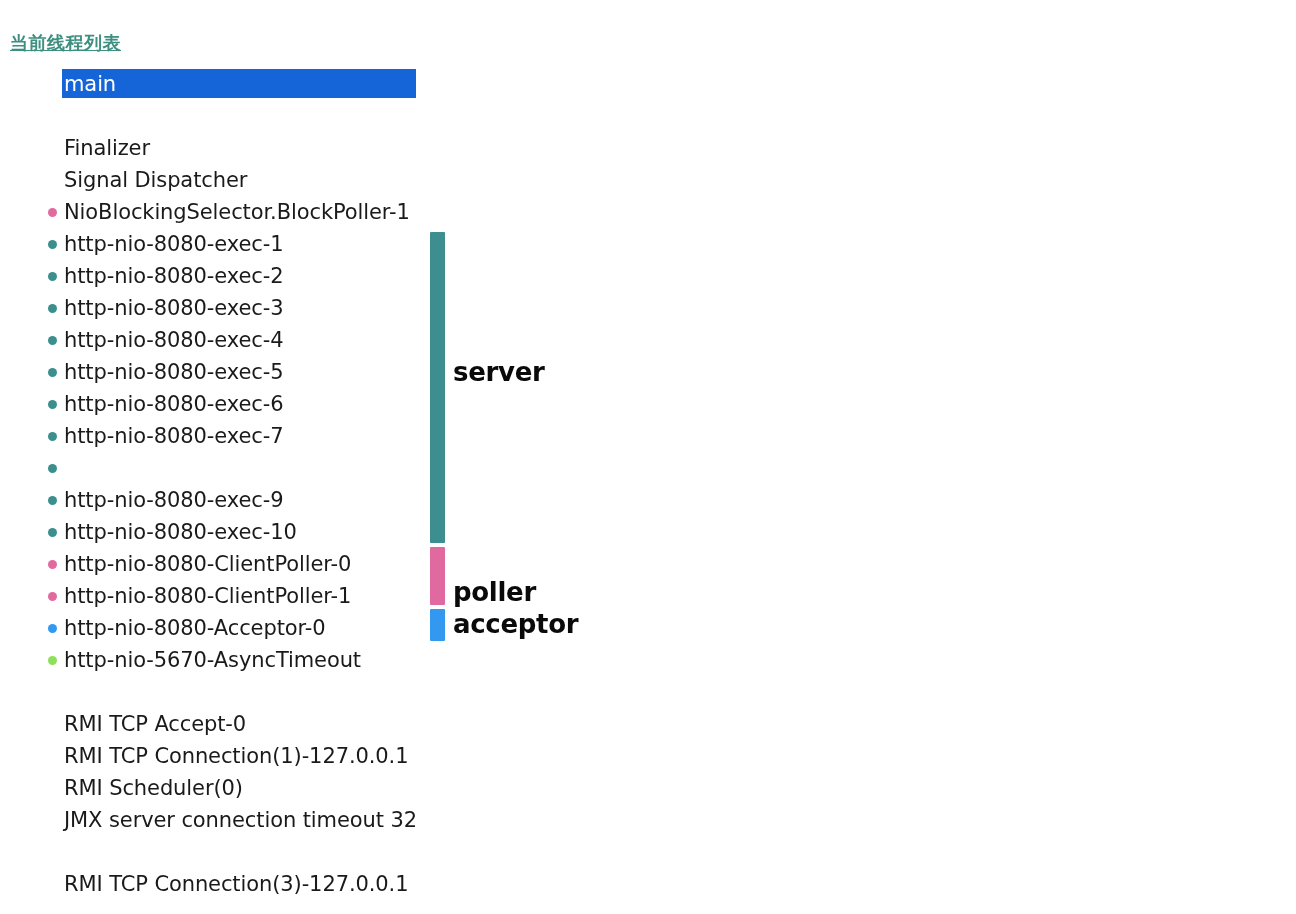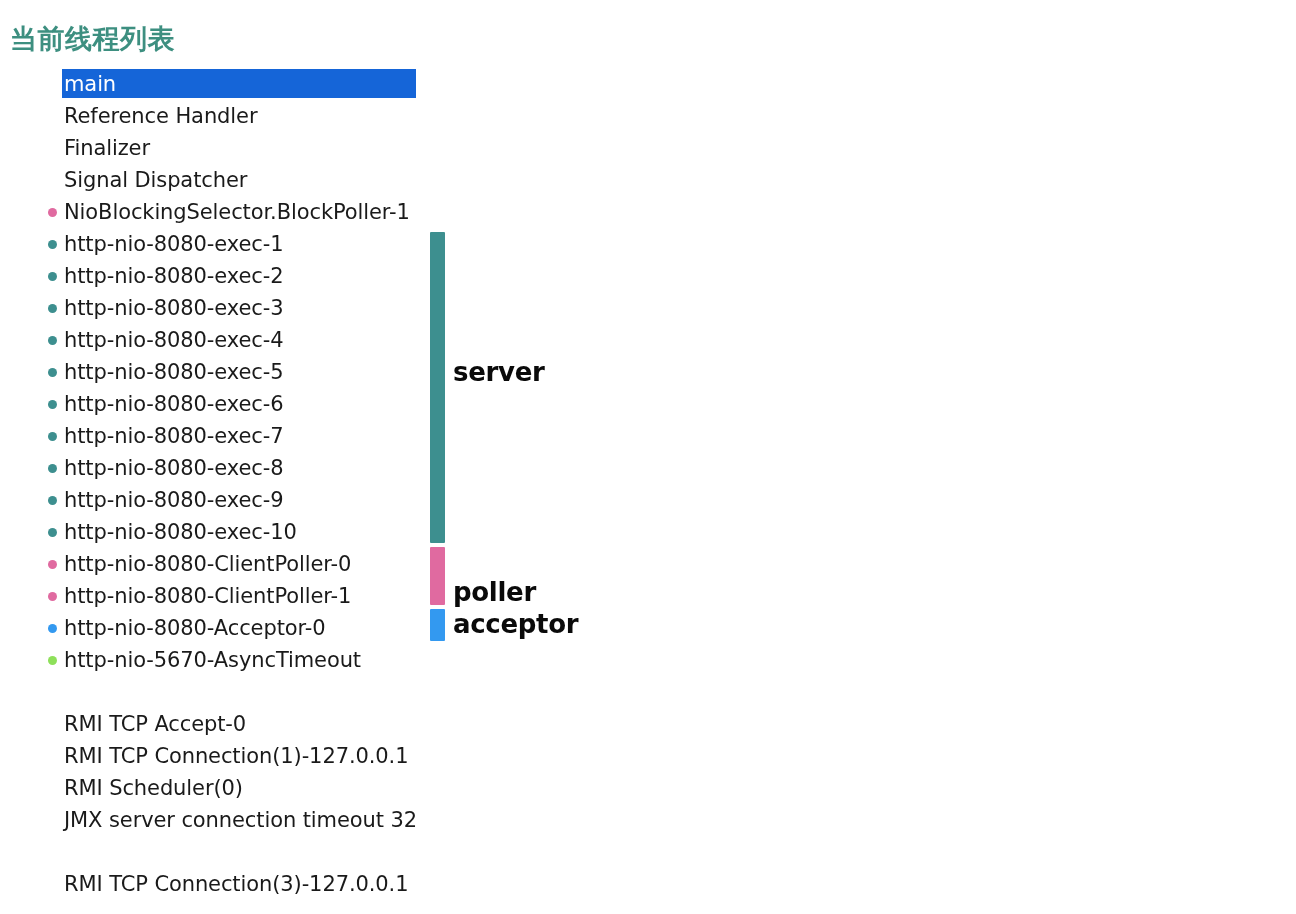--- a/index.html
+++ b/index.html
@@ -12,27 +12,28 @@
     height: 914px;
     position: relative;
     font-family: "DejaVu Sans", "Liberation Sans", sans-serif;
     overflow: hidden;
     -webkit-font-smoothing: antialiased;
   }
 
   #page-title {
     position: absolute;
     left: 10px;
-    top: 4px;
-    font-size: 27px;
+    top: 14px;
+    font-size: 18px;
     font-weight: bold;
     color: #3d8f80;
     letter-spacing: 0.5px;
     line-height: 34px;
     white-space: nowrap;
+    text-decoration: underline;
   }
 
   #thread-list {
     position: absolute;
     left: 40px;
     top: 68px;
     width: 700px;
   }
 
   .thread-row {
@@ -119,21 +120,20 @@
 <h1 id="page-title" style="color: rgb(61, 143, 128);">当前线程列表</h1>
 
 <div id="thread-list">
     <div class="thread-row selected">
       <div class="row-highlight" style="background: rgb(21, 101, 216);"></div>
       <span class="bullet-slot"></span>
       <span class="thread-label">main</span>
     </div>
     <div class="thread-row">
       <span class="bullet-slot"></span>
-      <span class="thread-label">Reference Handler</span>
     </div>
     <div class="thread-row">
       <span class="bullet-slot"></span>
       <span class="thread-label">Finalizer</span>
     </div>
     <div class="thread-row">
       <span class="bullet-slot"></span>
       <span class="thread-label">Signal Dispatcher</span>
     </div>
     <div class="thread-row">
@@ -181,21 +181,20 @@
     <div class="thread-row">
       <span class="bullet-slot">
         <span class="bullet" style="background: rgb(61, 143, 143);"></span>
       </span>
       <span class="thread-label">http-nio-8080-exec-7</span>
     </div>
     <div class="thread-row">
       <span class="bullet-slot">
         <span class="bullet" style="background: rgb(61, 143, 143);"></span>
       </span>
-      <span class="thread-label">http-nio-8080-exec-8</span>
     </div>
     <div class="thread-row">
       <span class="bullet-slot">
         <span class="bullet" style="background: rgb(61, 143, 143);"></span>
       </span>
       <span class="thread-label">http-nio-8080-exec-9</span>
     </div>
     <div class="thread-row">
       <span class="bullet-slot">
         <span class="bullet" style="background: rgb(61, 143, 143);"></span>

